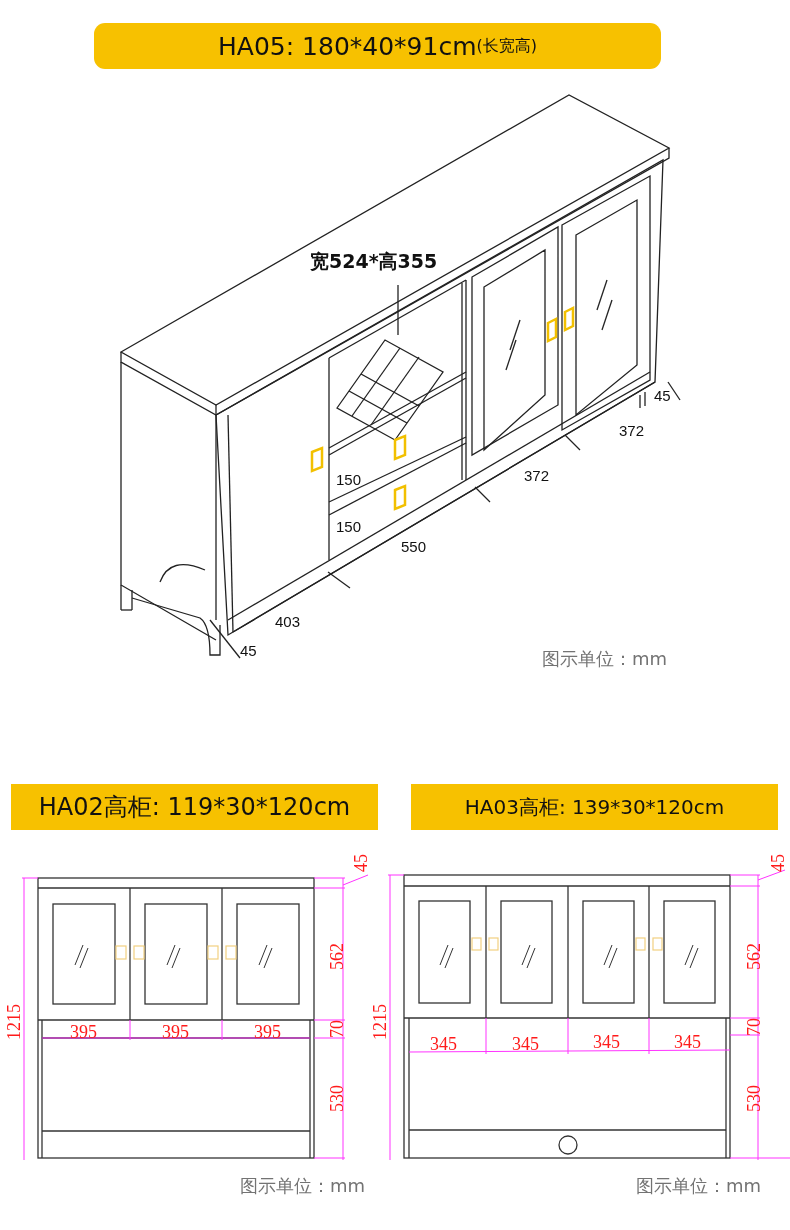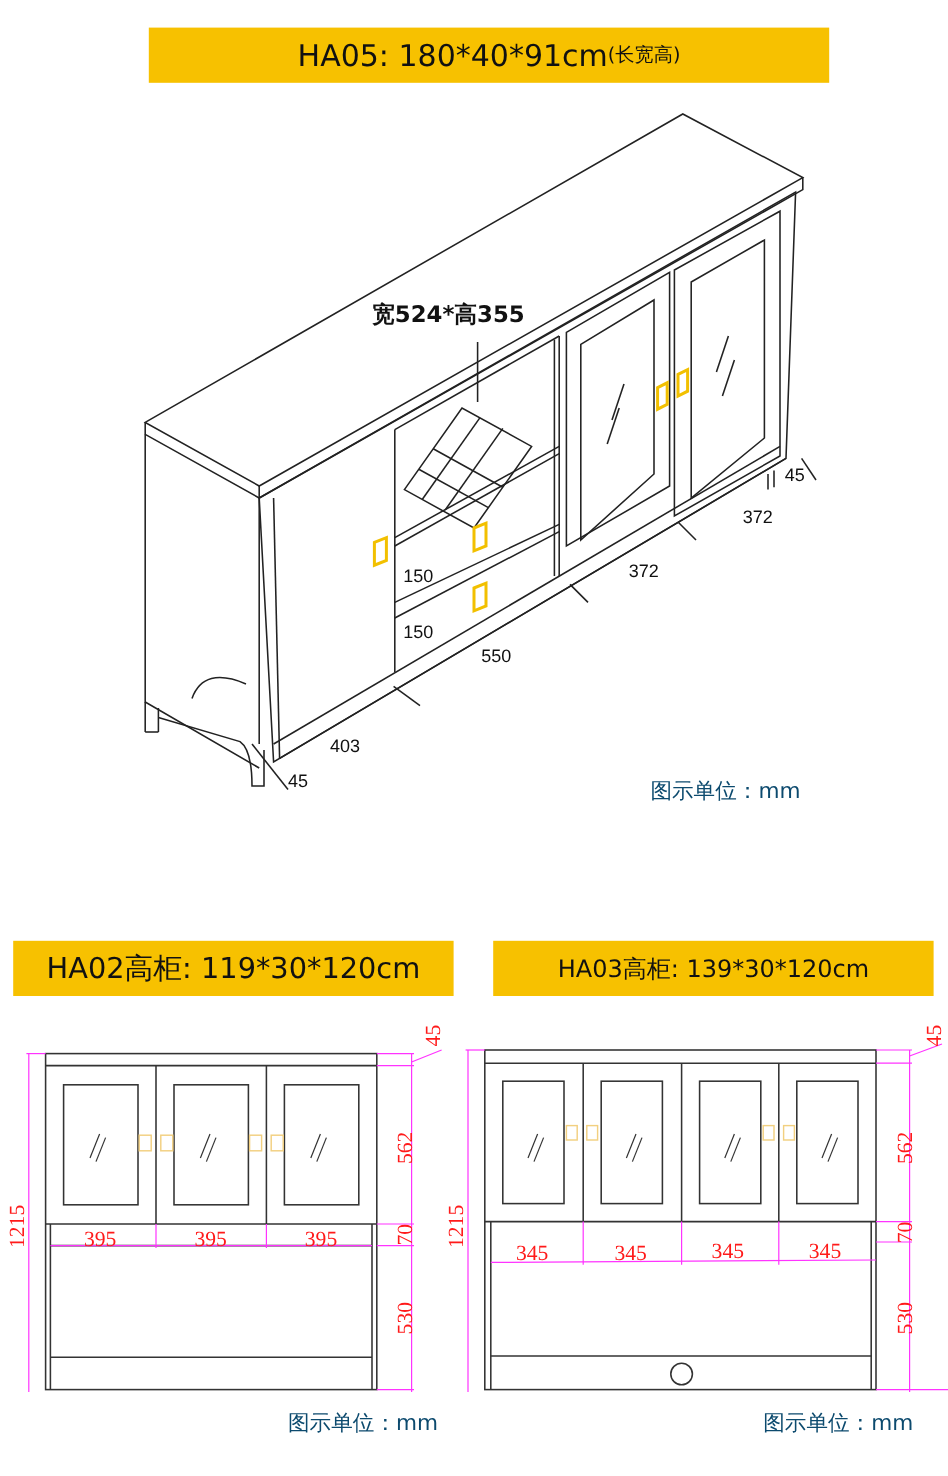--- a/index.html
+++ b/index.html
@@ -1,22 +1,22 @@
 <!DOCTYPE html>
 <html><head>
 <meta charset="utf-8">
 <style>
   html,body{margin:0;padding:0;background:#fff;}
   body{width:790px;height:1230px;position:relative;overflow:hidden;font-family:"DejaVu Sans",sans-serif;}
   .banner{position:absolute;background:#f7c100;color:#111;display:flex;align-items:center;justify-content:center;white-space:nowrap;}
-  .banner.b1{left:124px;top:23px;width:567px;height:46px;font-size:25px;}
+  .banner.b1{left:94px;top:23px;width:567px;height:46px;font-size:25px;border-radius:11px;}
   .banner.b1 .suffix{font-size:16px;}
   .banner.b2{left:11px;top:784px;width:367px;height:46px;font-size:24px;}
   .banner.b3{left:411px;top:784px;width:367px;height:46px;font-size:20px;}
-  .unit{position:absolute;font-size:18px;color:#0c4a6e;white-space:nowrap;}
+  .unit{position:absolute;font-size:18px;color:#737373;white-space:nowrap;}
   svg{position:absolute;left:0;top:0;}
   .lbl{font-family:"Liberation Sans",sans-serif;font-size:15px;fill:#111;}
   .lblbig{font-family:"DejaVu Sans",sans-serif;font-size:19px;fill:#111;font-weight:bold;}
   .dim{font-family:"Liberation Serif",serif;font-size:18px;fill:#ff1a1a;}
 </style>
 </head>
 <body>
 
 <div class="banner b1">
   <span>HA05: 180*40*91cm</span>

